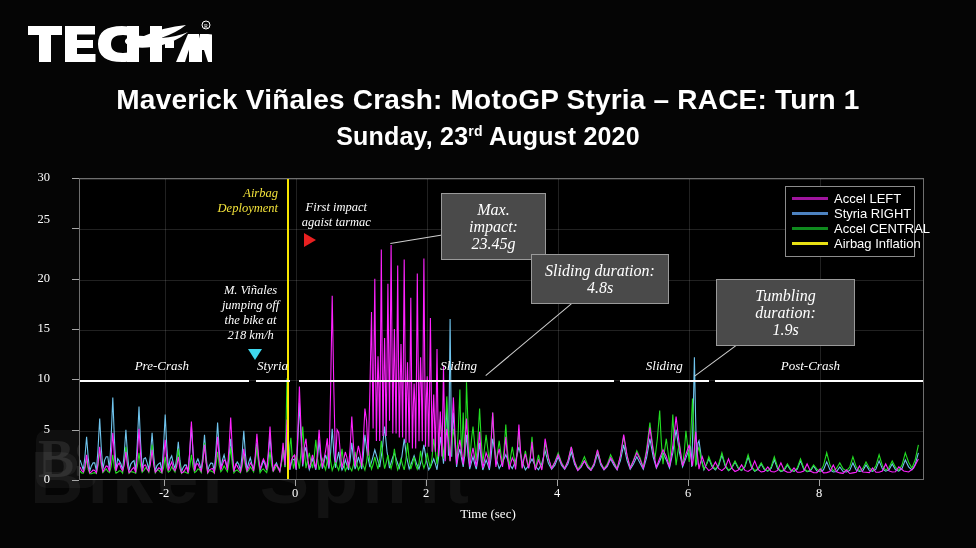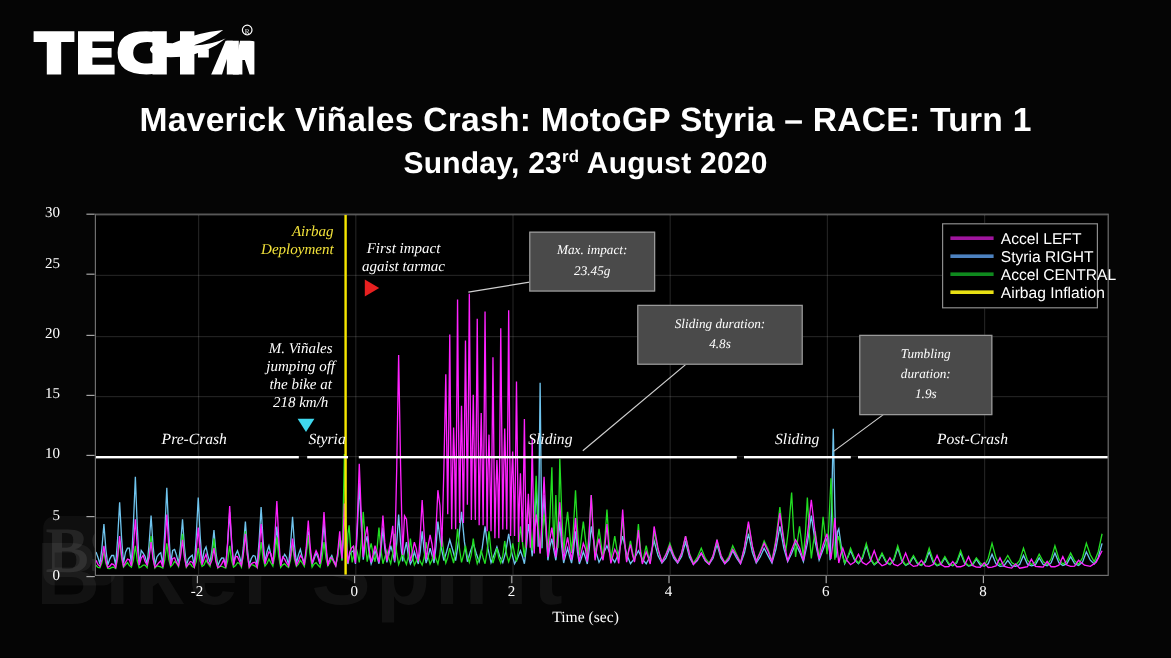--- a/index.html
+++ b/index.html
@@ -54,21 +54,21 @@
   .phase-label{position:absolute;color:#ffffff;font-style:italic;font-size:13px;
      font-family:"Liberation Serif",serif;white-space:nowrap;}
 
   
   .annot{position:absolute;color:#ffffff;font-style:italic;font-size:12.5px;
      font-family:"Liberation Serif",serif;line-height:15px;text-align:center;white-space:pre-line;}
   .annot.yellow{color:#f2e23a;}
 
   
   .callout{position:absolute;background:#4a4a4a;border:1px solid #9a9a9a;
-     color:#ffffff;font-style:italic;font-size:11px;font-family:"Liberation Serif",serif;
+     color:#ffffff;font-style:italic;font-size:16px;font-family:"Liberation Serif",serif;
      text-align:center;line-height:17px;padding:7px 12px;white-space:pre-line;box-sizing:border-box;}
   .leader{position:absolute;background:#cfcfcf;transform-origin:0 0;height:1px;}
 
   
   .tri-down{position:absolute;width:0;height:0;border-left:7px solid transparent;
      border-right:7px solid transparent;border-top:11px solid #3fd8ee;}
   .tri-right{position:absolute;width:0;height:0;border-top:7px solid transparent;
      border-bottom:7px solid transparent;border-left:12px solid #e82020;}
 
   
@@ -200,21 +200,21 @@
   <div class="tri-right" id="marker-impact" style="left: 303.713px; top: 233.413px;"></div>
 
   <div class="leader" id="leader-max" style="left: 493.5px; top: 227px; width: 104.735px; transform: rotate(170.694deg);"></div>
   <div class="leader" id="leader-slide" style="left: 590.5px; top: 288px; width: 137.489px; transform: rotate(140.034deg);"></div>
   <div class="leader" id="leader-tumble" style="left: 780.5px; top: 313px; width: 106.602px; transform: rotate(143.564deg);"></div>
 
   <div class="callout" id="co-max" style="left: 441px; top: 193px; width: 105px;">Max. impact:
 23.45g</div>
   <div class="callout" id="co-slide" style="left: 531px; top: 254px; width: 138px;">Sliding duration:
 4.8s</div>
-  <div class="callout" id="co-tumble" style="left: 716px; top: 279px; width: 111px;">Tumbling duration:
+  <div class="callout" id="co-tumble" style="left: 716px; top: 279px; width: 139px;">Tumbling duration:
 1.9s</div>
 
   <div id="legend">
       <div class="legrow">
         <span class="legswatch" style="background: rgb(160, 21, 158);"></span>
         <span class="legtext">Accel LEFT</span>
       </div>
       <div class="legrow">
         <span class="legswatch" style="background: rgb(77, 130, 192);"></span>
         <span class="legtext">Styria RIGHT</span>

